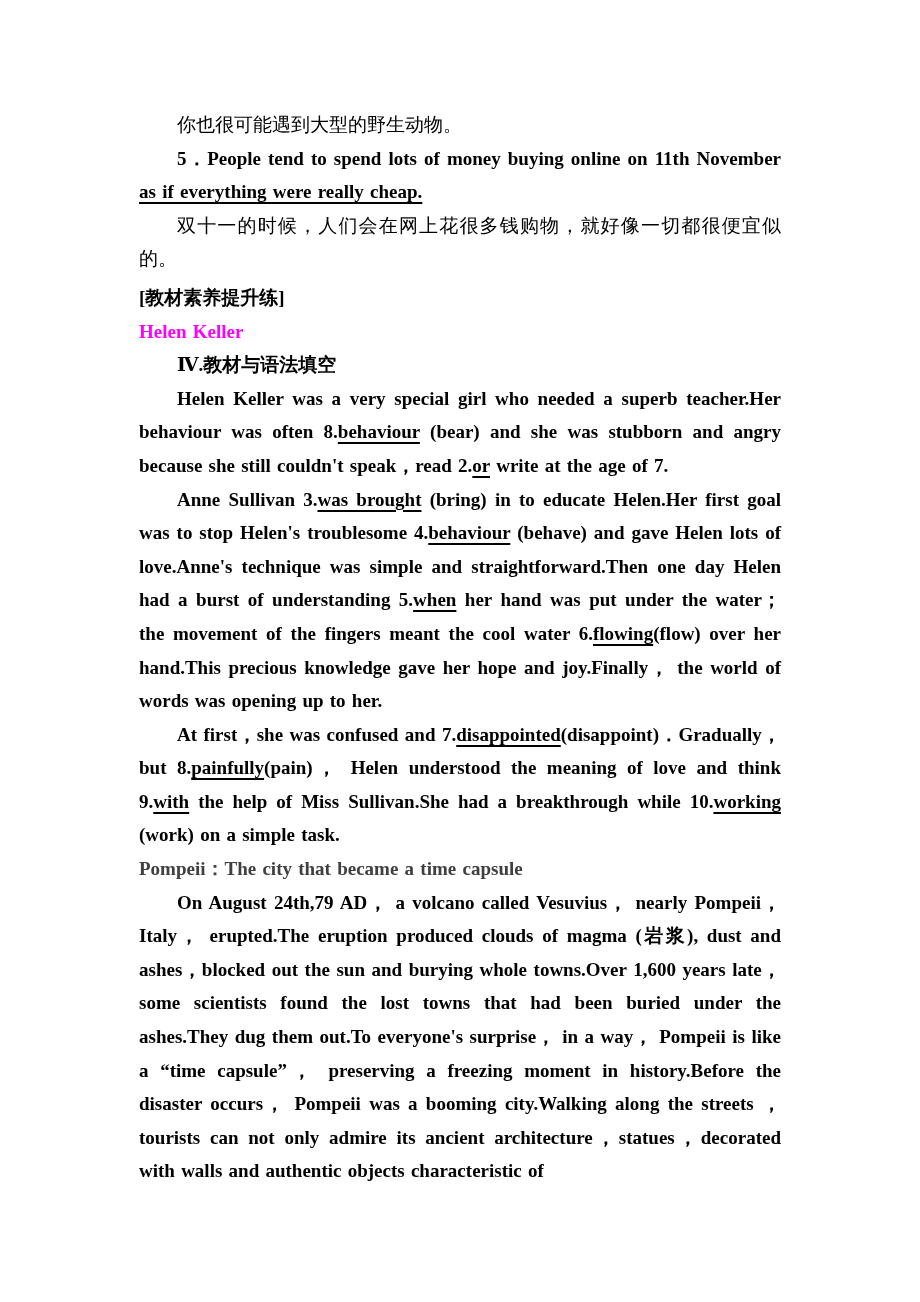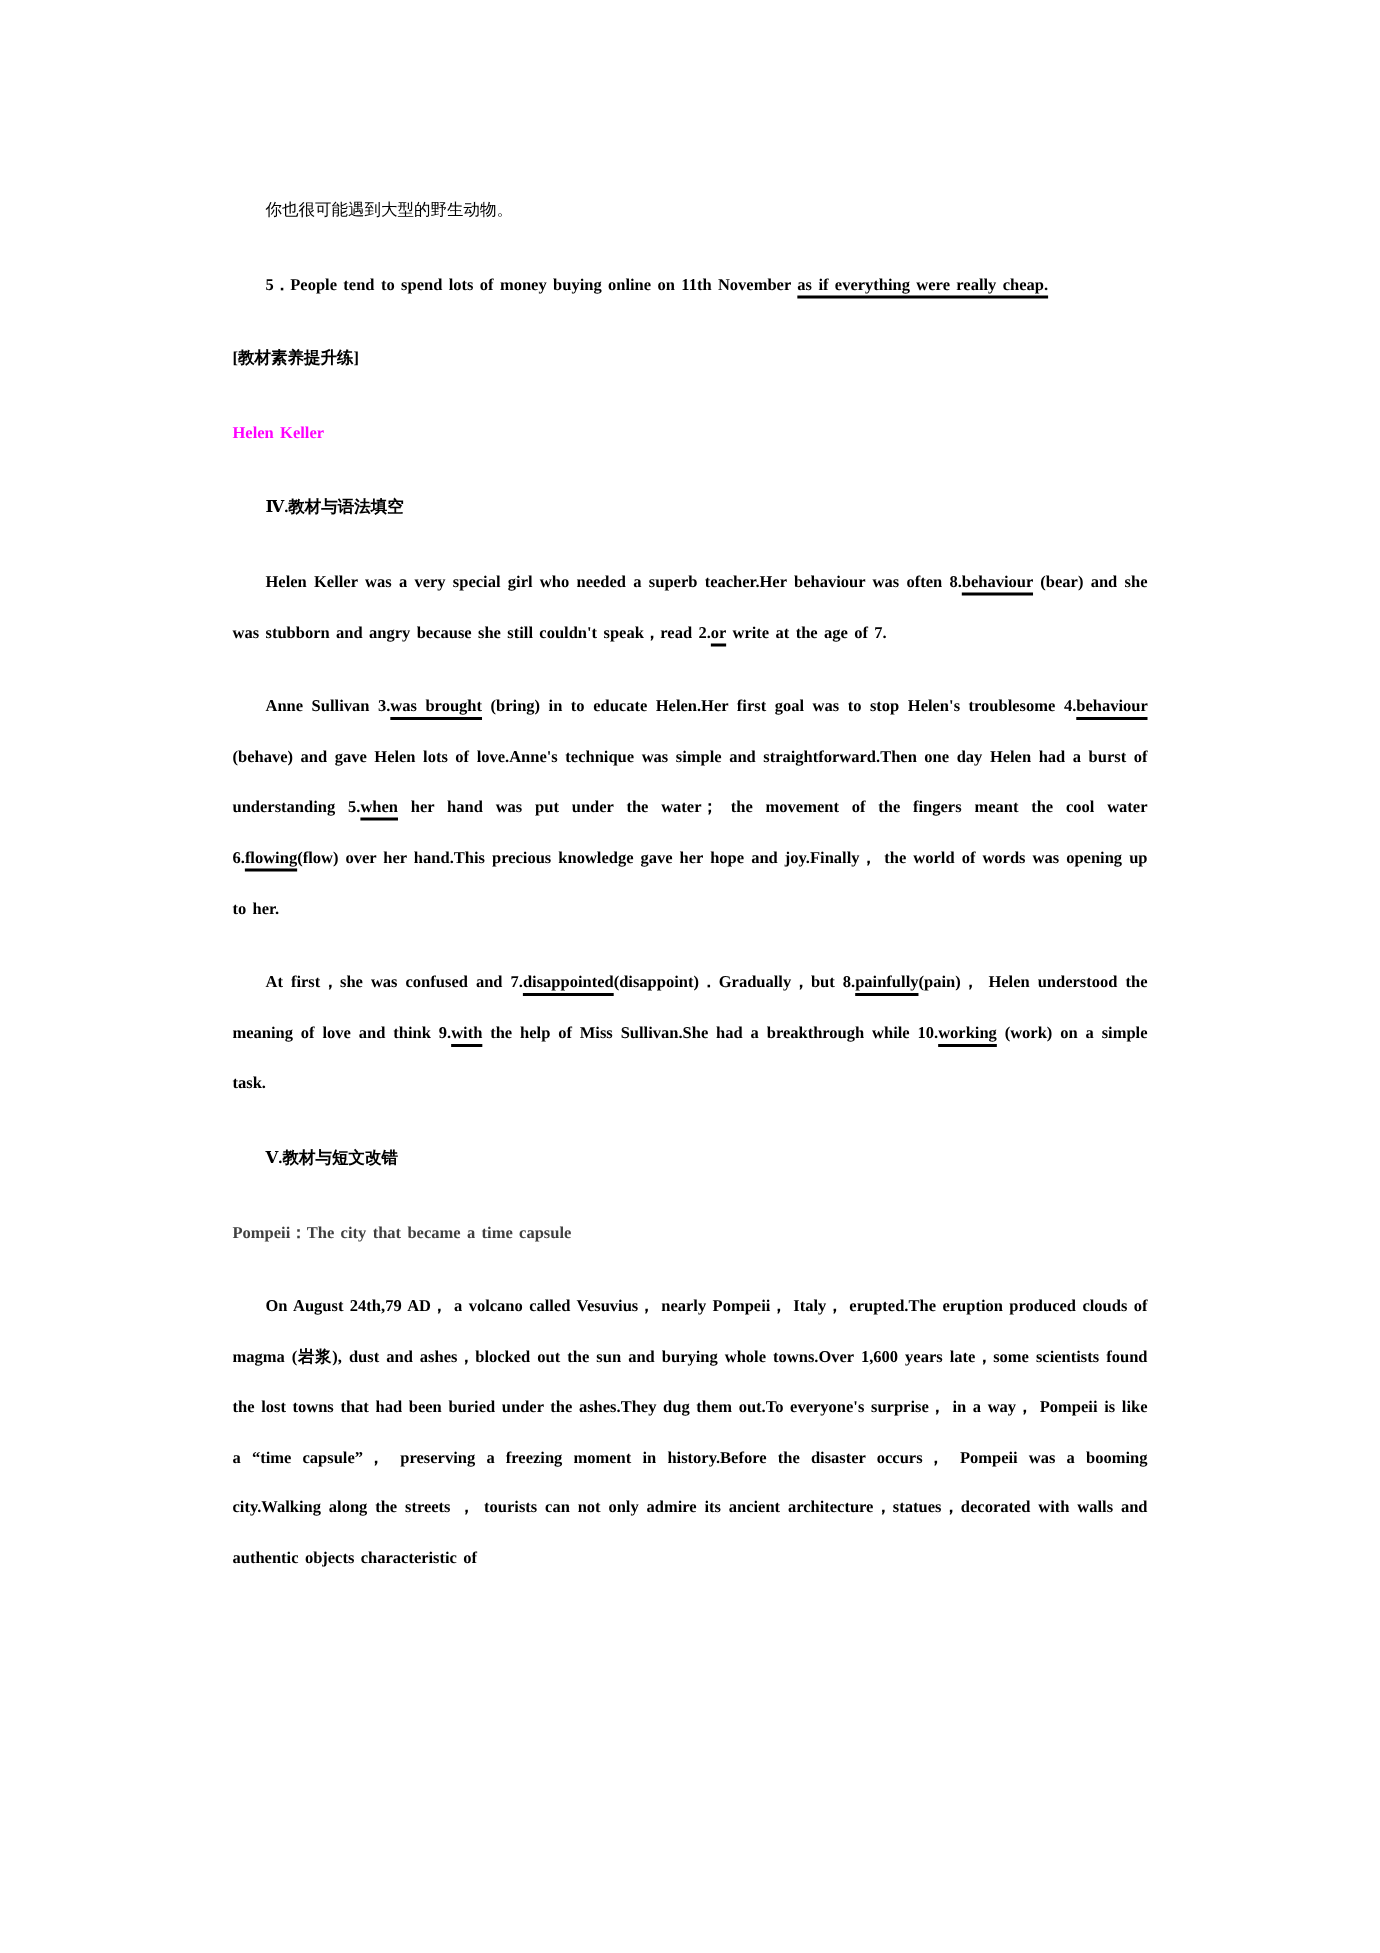--- a/index.html
+++ b/index.html
@@ -15,26 +15,26 @@
     overflow: hidden;
   }
   .page {
     box-sizing: border-box;
     width: 920px;
     height: 1302px;
     padding: 108px 139px 30px 139px;
     background: #ffffff;
   }
   .block {
-    font-size: 11px;
+    font-size: 19px;
     line-height: 33.6px;
     font-weight: bold;
     text-align: justify;
     text-justify: inter-word;
-    margin: 16px;
+    margin: 0;
     word-spacing: 1.5px;
   }
   .block.center { text-align: left; text-indent: 0; }
   .block.left   { text-align: left; }
   .block.indent { text-indent: 2em; }
   .block.normal { font-weight: normal; }
   .block.gap-sm { margin-top: 5px; }
   .u {
     text-decoration: underline;
     text-decoration-thickness: 1.5px;
@@ -42,23 +42,23 @@
   }
   .i { }
 </style>
 </head>
 <body>
 
 <div class="page">
   <div id="content">
       <div class="block justify indent normal"><span>你也很可能遇到大型的野生动物。</span></div>
       <div class="block justify indent"><span>5．People tend to spend lots of money buying online on 11th November </span><span class="u">as if everything were really cheap.</span></div>
+      <div class="block justify indent normal"><span>双十一的时候，人们会在网上花很多钱购物，就好像一切都很便宜似的。</span></div>
       <div class="block center gap-sm"><span>[教材素养提升练]</span></div>
       <div class="block center" style="color: rgb(255, 0, 255);"><span>Helen Keller</span></div>
       <div class="block left indent"><span>Ⅳ.教材与语法填空</span></div>
       <div class="block justify indent"><span>Helen Keller was a very special girl who needed a superb teacher.Her behaviour was often 8.</span><span class="u">behaviour</span><span> (bear) and she was stubborn and angry because she still couldn't speak，read 2.</span><span class="u">or</span><span> write at the age of 7.</span></div>
       <div class="block justify indent"><span>Anne Sullivan 3.</span><span class="u">was brought</span><span> (bring) in to educate Helen.Her first goal was to stop Helen's troublesome 4.</span><span class="u">behaviour</span><span> (behave) and gave Helen lots of love.Anne's technique was simple and straightforward.Then one day Helen had a burst of understanding 5.</span><span class="u">when</span><span> her hand was put under the water； the movement of the fingers meant the cool water 6.</span><span class="u">flowing</span><span>(flow) over her hand.This precious knowledge gave her hope and joy.Finally， the world of words was opening up to her.</span></div>
       <div class="block justify indent"><span>At first，she was confused and 7.</span><span class="u">disappointed</span><span>(disappoint)．Gradually，but 8.</span><span class="u">painfully</span><span>(pain)， Helen understood the meaning of </span><span class="i">love</span><span> and </span><span class="i">think</span><span> 9.</span><span class="u">with</span><span> the help of Miss Sullivan.She had a breakthrough while 10.</span><span class="u">working</span><span> (work) on a simple task.</span></div>
-      <div class="block left indent"><span>Ⅴ.教材与短文改错</span></div>
       <div class="block center" style="color: #404040;"><span>Pompeii：The city that became a time capsule</span></div>
       <div class="block justify indent"><span>On August 24th,79 AD， a volcano called Vesuvius， nearly Pompeii， Italy， erupted.The eruption produced clouds of magma (岩浆), dust and ashes，blocked out the sun and burying whole towns.Over 1,600 years late，some scientists found the lost towns that had been buried under the ashes.They dug them out.To everyone's surprise， in a way， Pompeii is like a “time capsule”， preserving a freezing moment in history.Before the disaster occurs， Pompeii was a booming city.Walking along the streets ， tourists can not only admire its ancient architecture，statues，decorated with walls and authentic objects characteristic of</span></div>
     </div>
 </div>
 
 </body></html>

